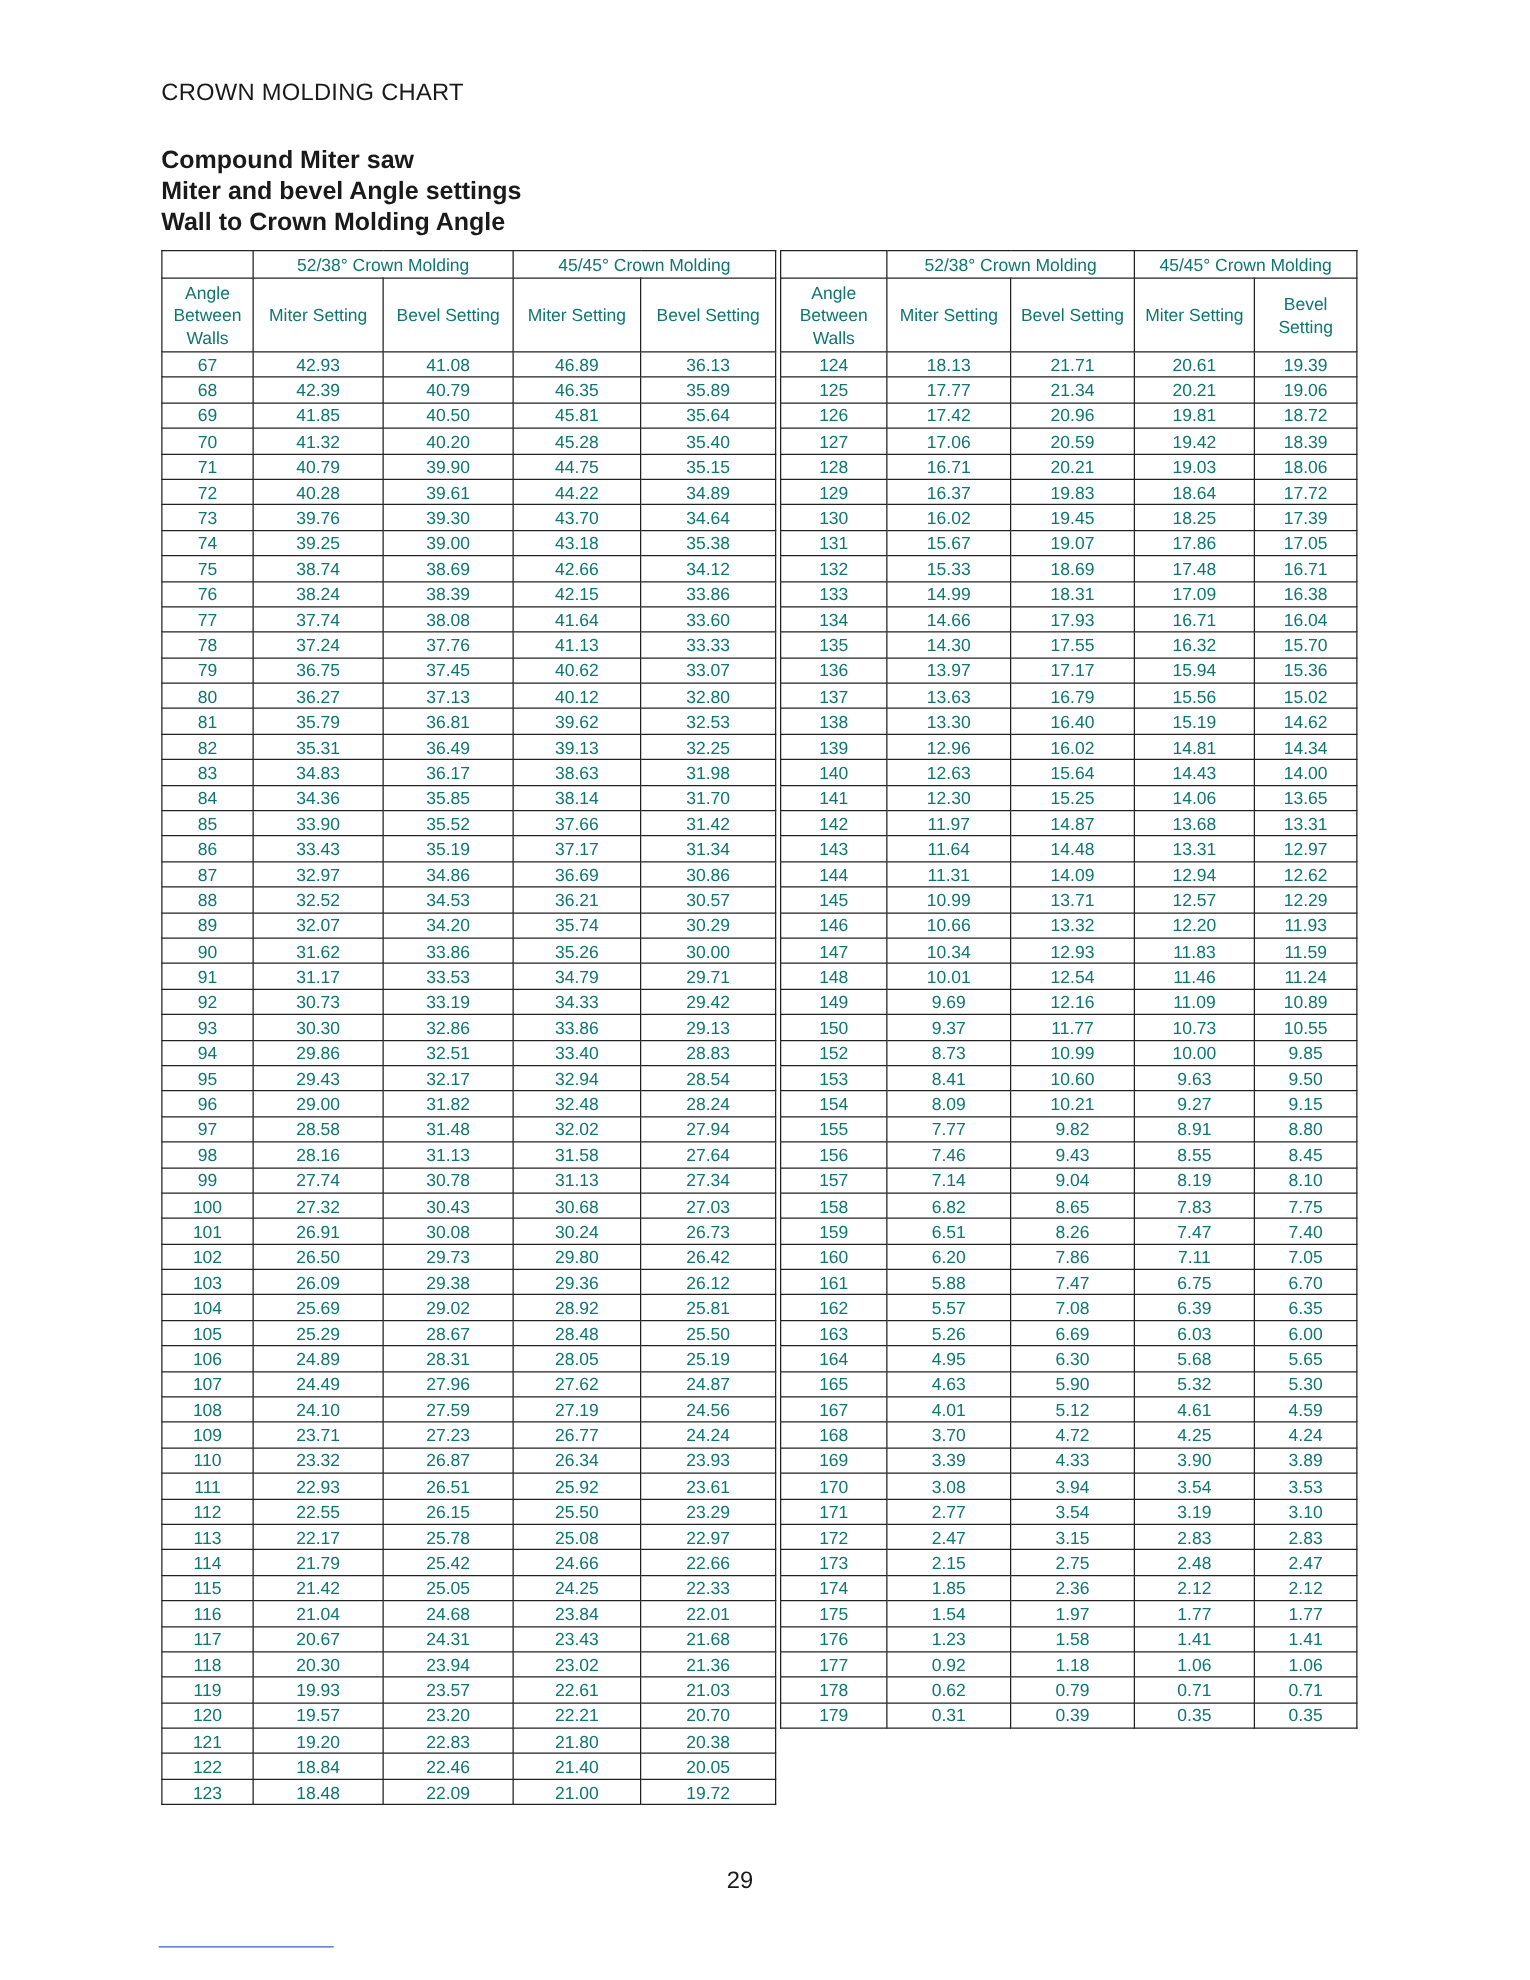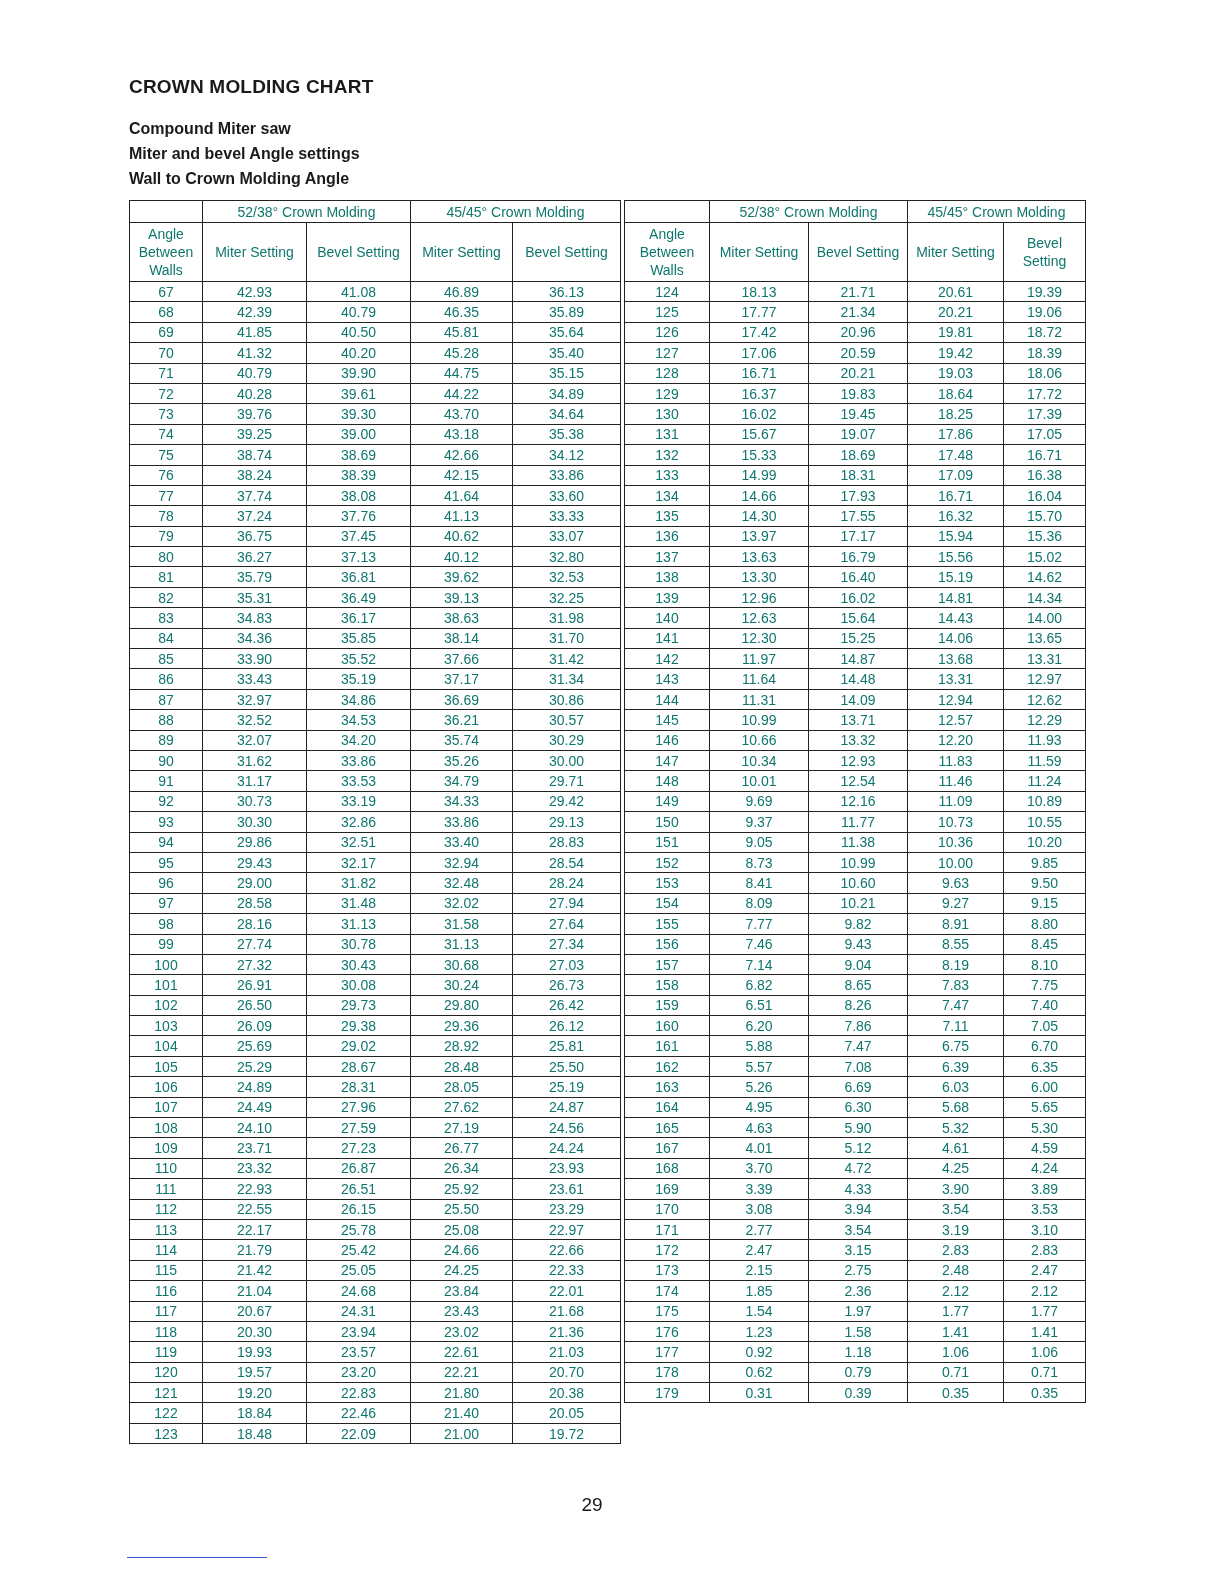--- a/index.html
+++ b/index.html
@@ -1,20 +1,20 @@
 <!DOCTYPE html>
 <html><head>
 <meta charset="utf-8">
 <style>
   html, body { margin: 0; padding: 0; background: #ffffff; }
   body { width: 1224px; height: 1584px; position: relative; overflow: hidden;
          font-family: "Liberation Sans", "DejaVu Sans", sans-serif; color: #1a1a1a; }
-  .doc-title { position: absolute; left: 129px; top: 76px; font-size: 19px; font-weight: 700;
+  .doc-title { position: absolute; left: 129px; top: 64px; font-size: 19px; font-weight: 400;
                letter-spacing: 0.2px; margin: 0; text-align: right; }
-  .subtitle { position: absolute; left: 129px; top: 116px; font-size: 16px; font-weight: 700;
+  .subtitle { position: absolute; left: 129px; top: 116px; font-size: 20px; font-weight: 700;
               line-height: 25px; margin: 0; }
   .subtitle div { white-space: nowrap; }
   table.chart { position: absolute; border-collapse: collapse; table-layout: fixed;
                 font-size: 14px; color: #0f766e; }
   table.chart td, table.chart th { border: 1.5px solid #222; text-align: center; padding: 0;
                 font-weight: 400; overflow: hidden; white-space: nowrap; }
   table.chart thead tr.group th { height: 21px; font-size: 14px; }
   table.chart thead tr.sub th { height: 58px; font-size: 14px; line-height: 18px; white-space: normal; }
   table.chart tbody td { height: 19.4px; line-height: 18px; }
   #table-left { left: 129px; top: 200px; width: 461px; }
@@ -665,27 +665,20 @@
         <td>10.89</td>
       </tr>
       <tr>
         <td>150</td>
         <td>9.37</td>
         <td>11.77</td>
         <td>10.73</td>
         <td>10.55</td>
       </tr>
       <tr>
-        <td>151</td>
-        <td>9.05</td>
-        <td>11.38</td>
-        <td>10.36</td>
-        <td>10.20</td>
-      </tr>
-      <tr>
         <td>152</td>
         <td>8.73</td>
         <td>10.99</td>
         <td>10.00</td>
         <td>9.85</td>
       </tr>
       <tr>
         <td>153</td>
         <td>8.41</td>
         <td>10.60</td>

